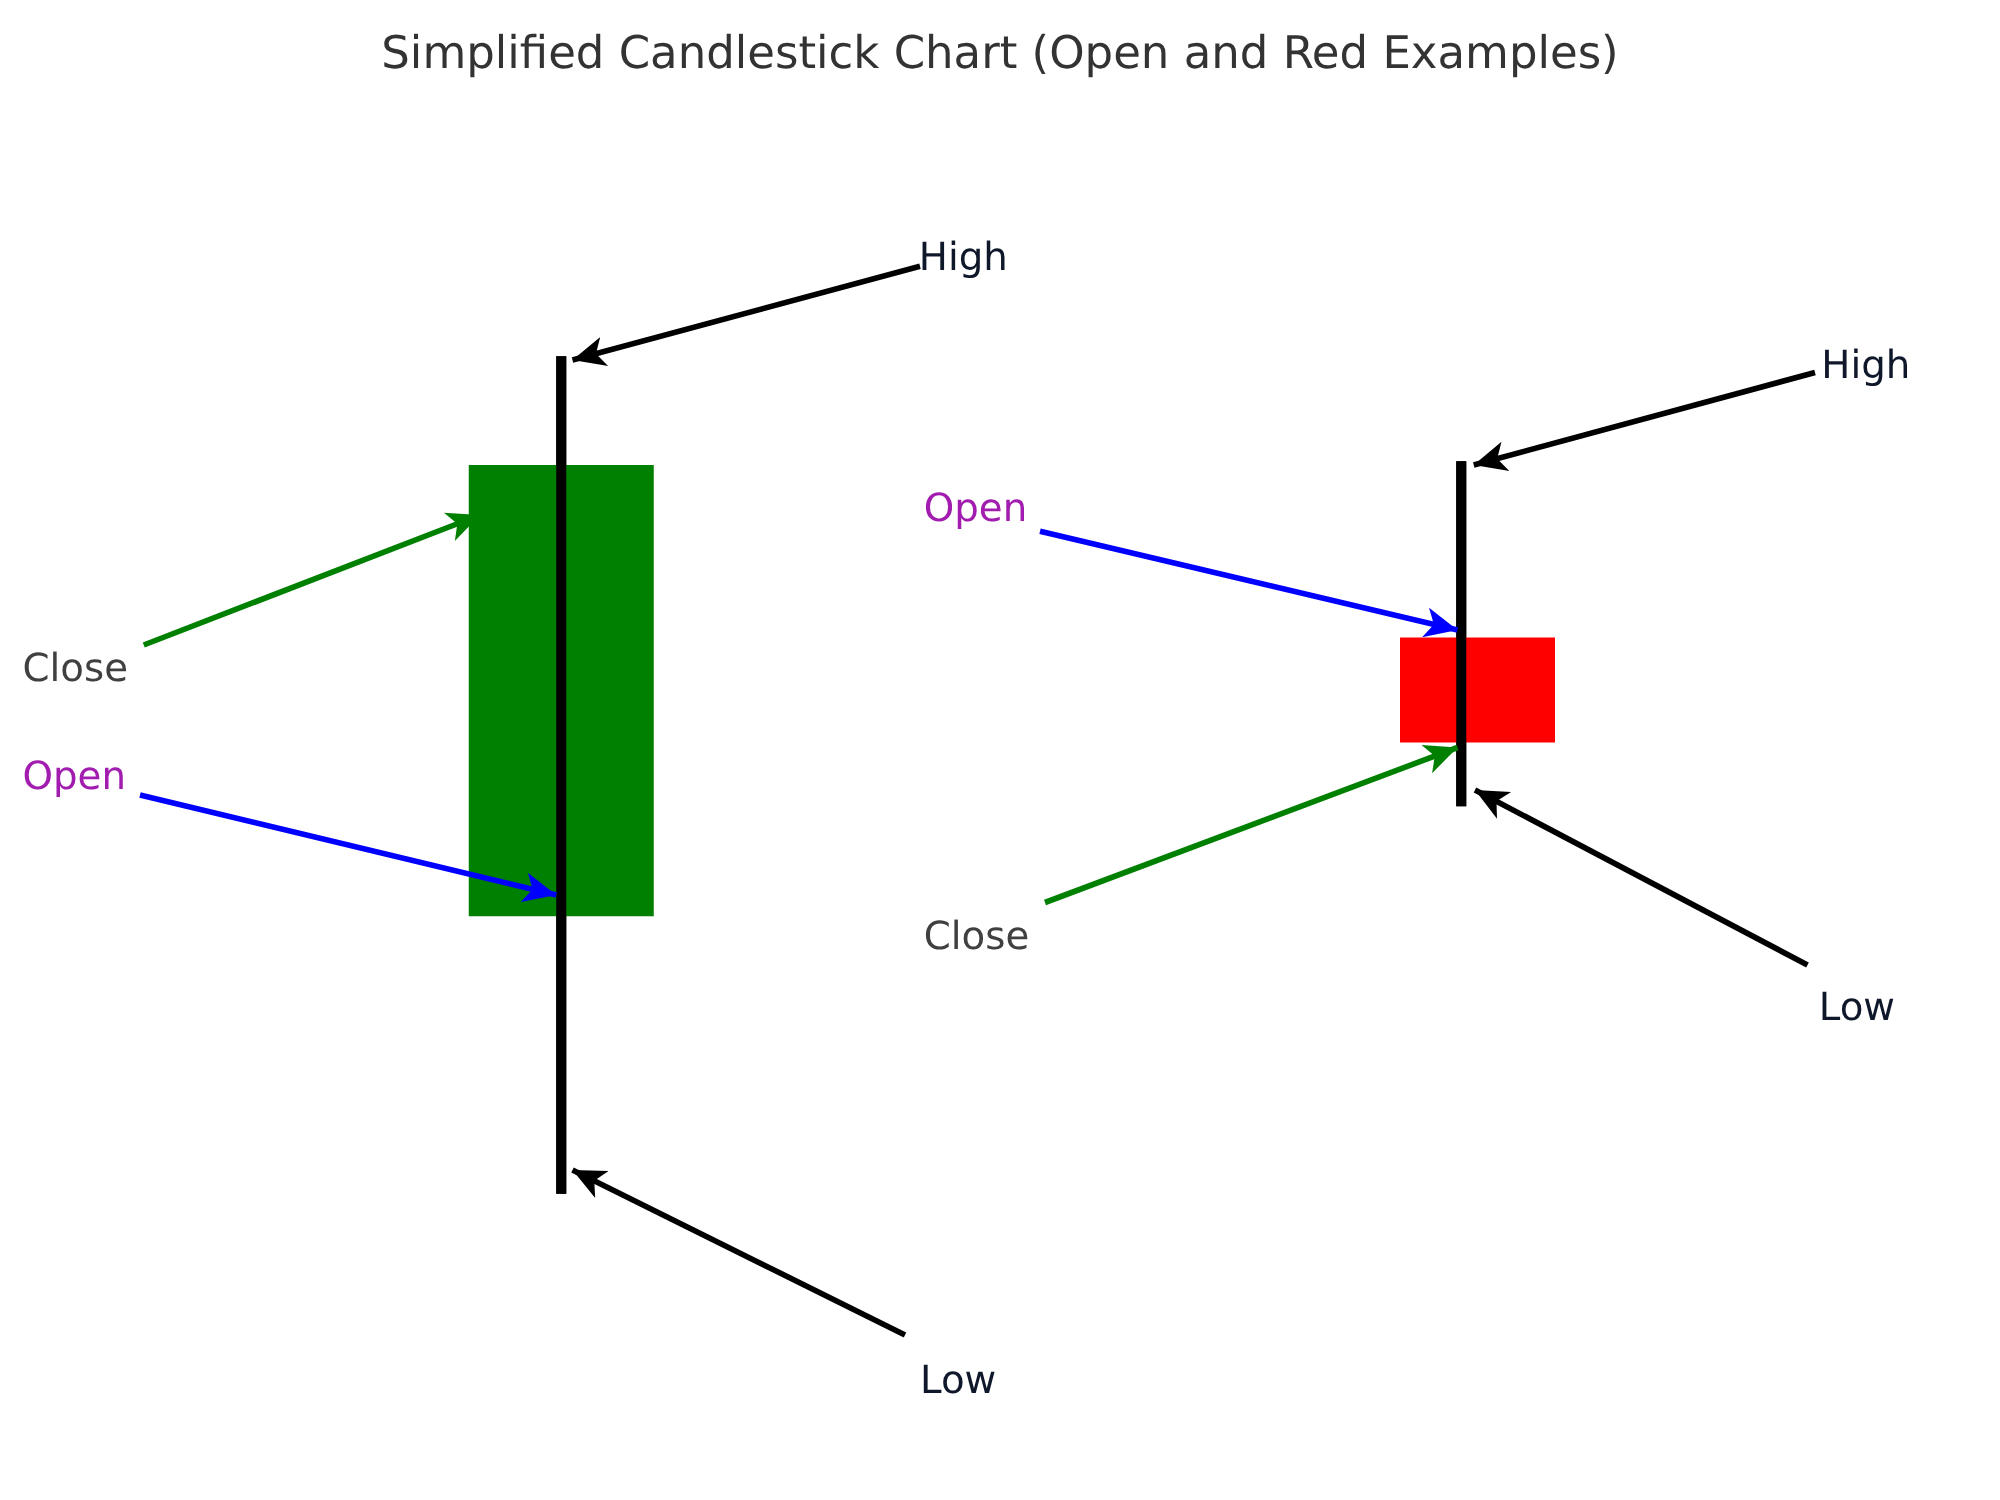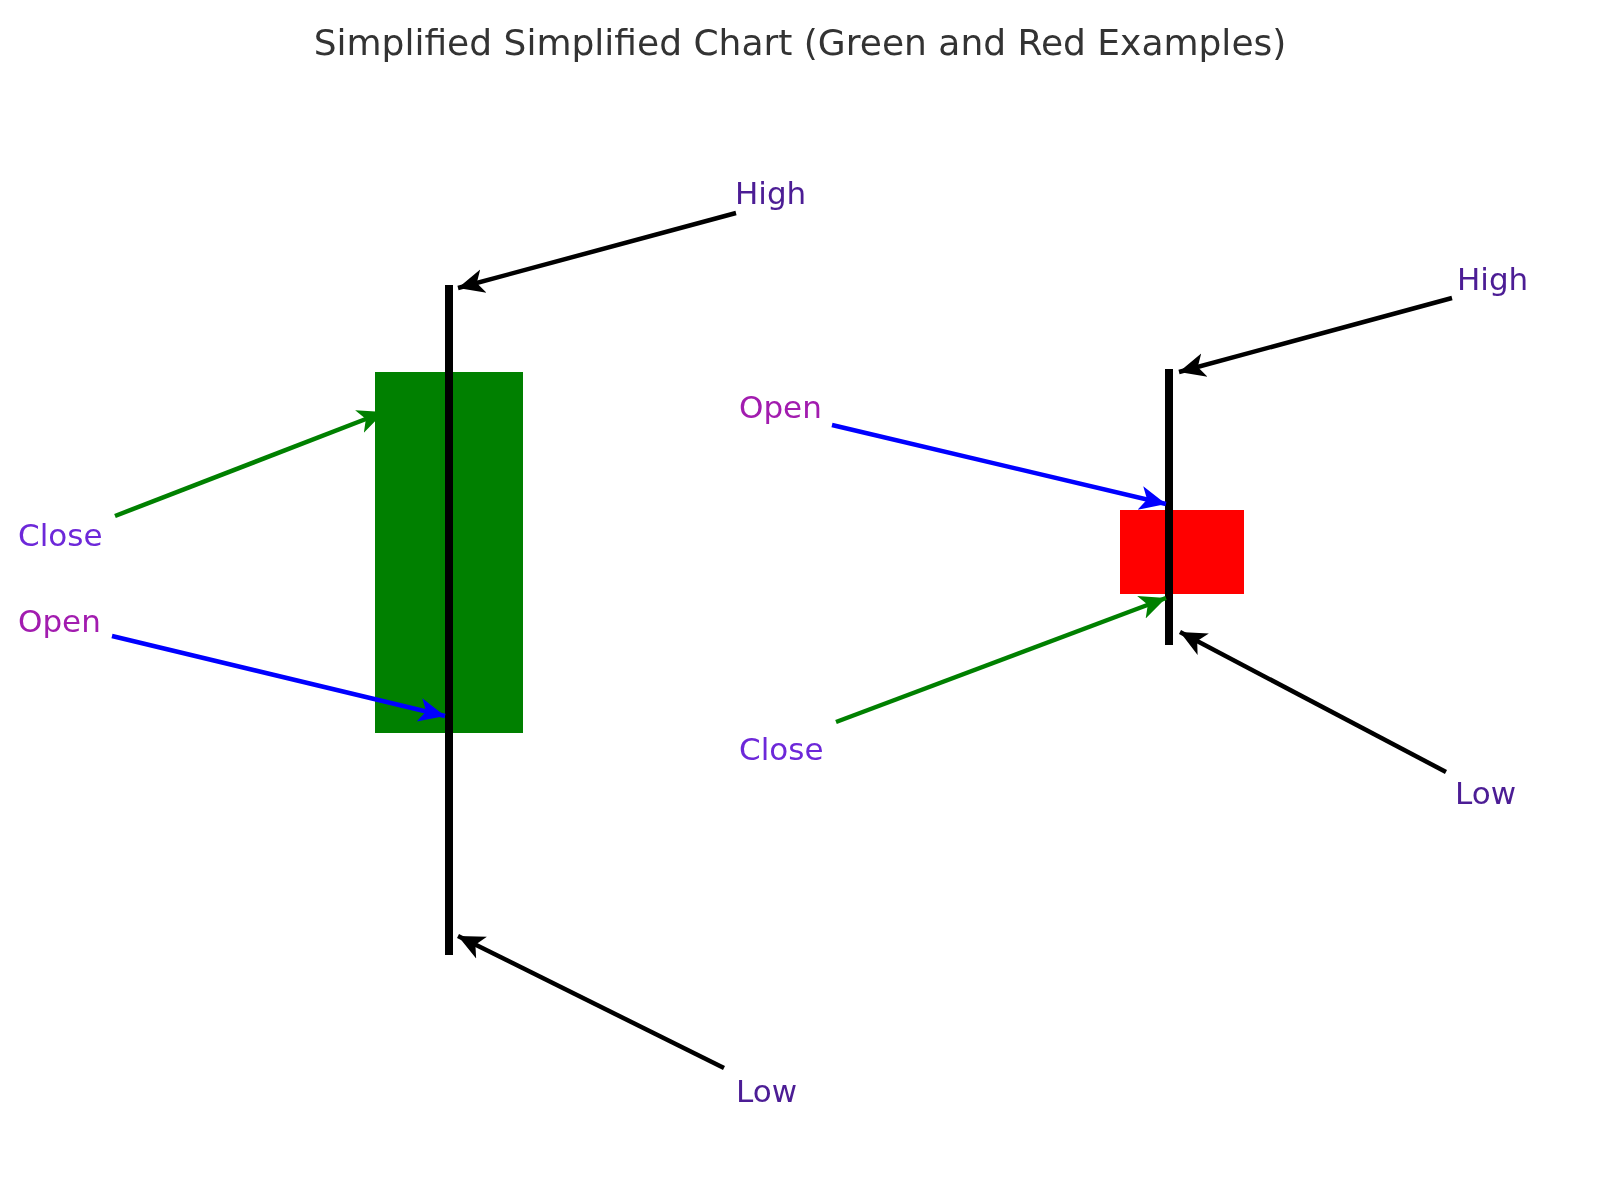--- a/index.html
+++ b/index.html
@@ -36,30 +36,30 @@
     width: 1600px;
     height: 1200px;
   }
   .lbl {
     position: absolute;
     font-size: 31px;
     font-family: "DejaVu Sans", sans-serif;
     white-space: nowrap;
     line-height: 1;
   }
-  .lbl-dark { color: #4c1d95; }
+  .lbl-dark { color: #0f172a; margin-top: 13px; }
   .lbl-blue { color: #a21caf; }
-  .lbl-green { color: #6d28d9; }
+  .lbl-green { color: #404040; }
 </style>
 </head>
 <body>
 
 <div id="canvas">
 
-  <div id="chart-title">Simplified Simplified Chart (Green and Red Examples)</div>
+  <div id="chart-title">Simplified Candlestick Chart (Open and Red Examples)</div>
 
   <svg class="figure" viewBox="0 0 1600 1200">
     <defs>
       <marker id="arrow-black" viewBox="0 0 12 12" refX="10" refY="6" markerWidth="7" markerHeight="7" orient="auto-start-reverse">
         <path d="M 10 6 L 0 1.4 L 2.6 6 L 0 10.6 Z" fill="#000000"></path>
       </marker>
       <marker id="arrow-blue" viewBox="0 0 12 12" refX="10" refY="6" markerWidth="7" markerHeight="7" orient="auto-start-reverse">
         <path d="M 10 6 L 0 1.4 L 2.6 6 L 0 10.6 Z" fill="#0000ff"></path>
       </marker>
       <marker id="arrow-green" viewBox="0 0 12 12" refX="10" refY="6" markerWidth="7" markerHeight="7" orient="auto-start-reverse">

